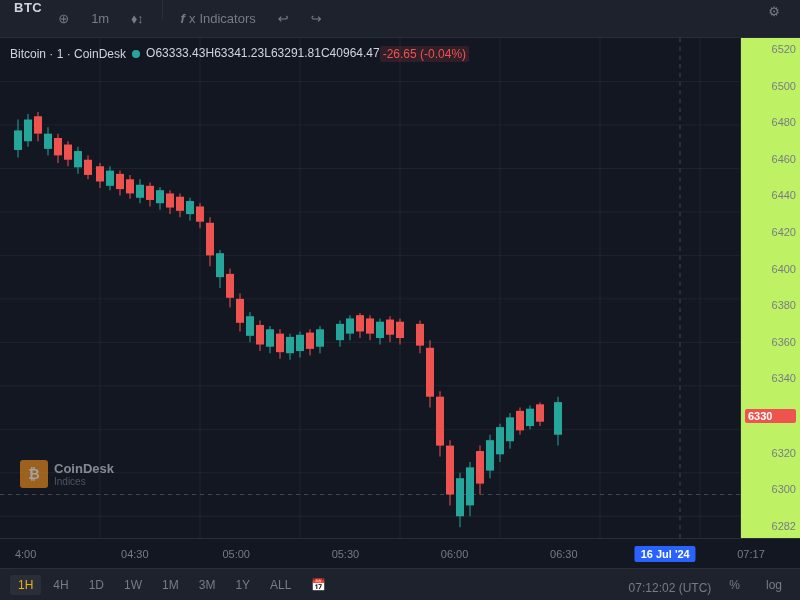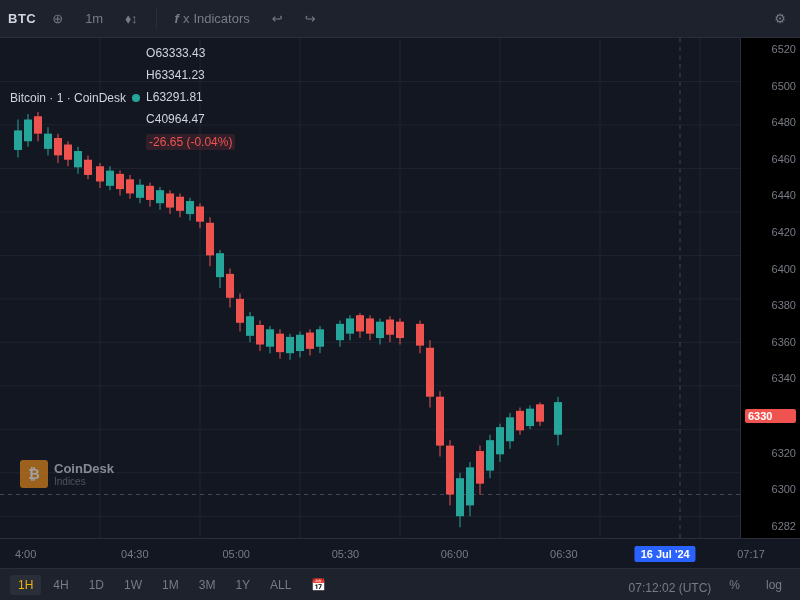--- a/index.html
+++ b/index.html
@@ -9,22 +9,21 @@
       background: #131722;
       font-family: -apple-system, BlinkMacSystemFont, 'Trebuchet MS', sans-serif;
       color: #d1d4dc;
       overflow: hidden;
     }
     .top-toolbar {
       height: 38px;
       background: #1e222d;
       border-bottom: 1px solid #2a2e39;
       display: flex;
-      align-items: center;
-      padding: 0 8px;
+      padding: 0 14px;
       gap: 10px;
     }
     .toolbar-symbol {
       font-size: 13px;
       font-weight: 600;
       color: #d1d4dc;
       letter-spacing: 0.5px;
     }
     .toolbar-btn {
       background: none;
@@ -73,32 +72,30 @@
       font-weight: 500;
     }
     .chart-dot {
       width: 8px;
       height: 8px;
       background: #26a69a;
       border-radius: 50%;
     }
     .ohlc-values {
       display: flex;
-      gap: 8px;
       font-size: 12px;
-      flex-direction: column;
     }
     .ohlc-o { color: #d1d4dc; }
     .ohlc-h { color: #d1d4dc; }
     .ohlc-l { color: #d1d4dc; }
     .ohlc-c { color: #d1d4dc; }
     .ohlc-change-neg { color: #ef5350; background: #ef535022; padding: 1px 3px; border-radius: 2px; }
     .price-scale {
       width: 60px;
-      background: #000000;
+      background: #bef264;
       border-left: 1px solid #2a2e39;
       display: flex;
       flex-direction: column;
       justify-content: space-between;
       padding: 5px 4px;
       font-size: 11px;
       color: #787b86;
       position: relative;
     }
     .price-label {

